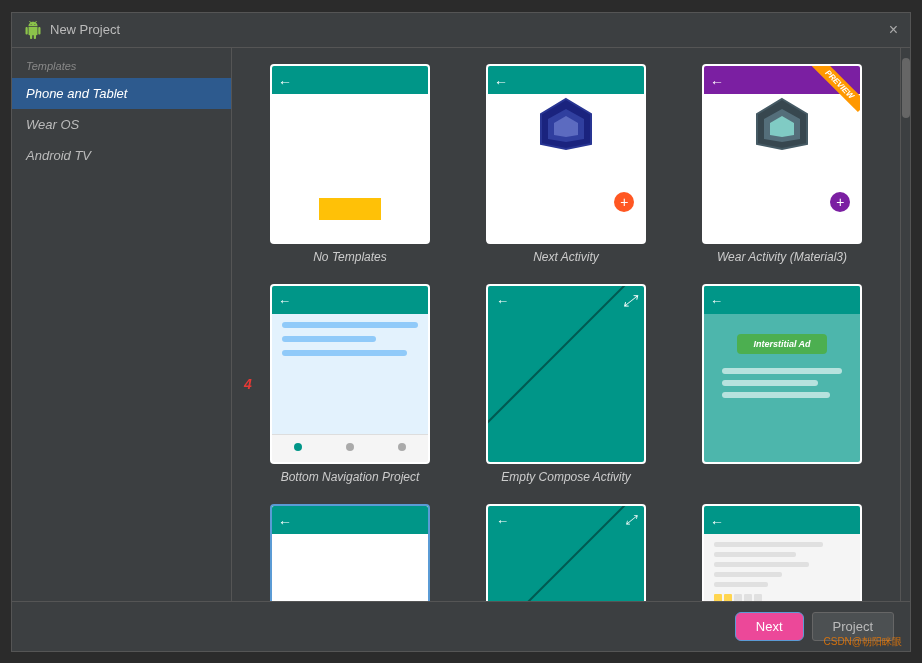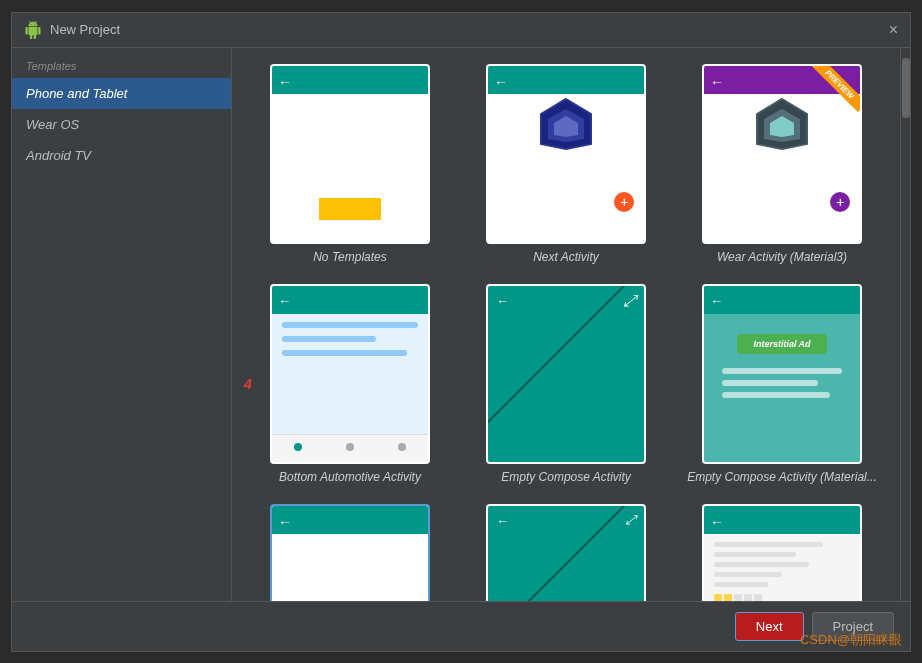--- a/index.html
+++ b/index.html
@@ -332,23 +332,24 @@
     .btn {
       padding: 6px 20px;
       border-radius: 3px;
       font-size: 13px;
       cursor: pointer;
       border: 1px solid #666;
       background: #4c5052;
       color: #bbbbbb;
     }
     .btn.primary {
-      background: #b91c1c;
+      background: #ec4899;
       border-color: #5b9bd5;
       color: #fff;
+      border-radius: 6px;
     }
 
     
     .scroll-track {
       width: 10px;
       background: #3c3f41;
       border-left: 1px solid #555;
       display: flex;
       flex-direction: column;
       flex-shrink: 0;
@@ -359,21 +360,21 @@
       background: #666;
       border-radius: 4px;
       margin: 2px auto;
       margin-top: 10px;
     }
 
     .watermark {
       position: absolute;
       bottom: 2px;
       right: 8px;
-      font-size: 13px;
+      font-size: 10px;
       color: #f57c00;
       opacity: 0.8;
       margin-top: 8px;
     }
   </style>
 </head>
 <body>
 
 <div class="dialog">
 
@@ -483,21 +484,21 @@
                 </div>
                 <div class="nav-icon-item">
                   <div class="nav-icon-dot"></div>
                 </div>
                 <div class="nav-icon-item">
                   <div class="nav-icon-dot"></div>
                 </div>
               </div>
             </div>
           </div>
-          <div class="template-label">Bottom Automotive Activity</div>
+          <div class="template-label">Bottom Navigation Project</div>
         </div>
 
         <div class="template-item">
           <div class="template-thumb">
             <div class="fullscreen-phone" style="background:#009688;">
               <span class="fs-back-arrow">←</span>
               <span class="fs-expand" style="font-size:16px;">⤢</span>
               <div class="fs-divider"></div>
             </div>
           </div>
@@ -513,21 +514,20 @@
               <div style="flex:1;display:flex;flex-direction:column;align-items:center;padding-top:20px;">
                 <div style="background:#4caf50;padding:5px 16px;border-radius:4px;color:#fff;font-size:9px;font-weight:bold;">Interstitial Ad</div>
                 <div style="margin-top:14px;width:120px;">
                   <div style="height:6px;background:rgba(255,255,255,0.6);border-radius:3px;margin-bottom:6px;"></div>
                   <div style="height:6px;background:rgba(255,255,255,0.6);border-radius:3px;margin-bottom:6px;width:80%;"></div>
                   <div style="height:6px;background:rgba(255,255,255,0.6);border-radius:3px;width:90%;"></div>
                 </div>
               </div>
             </div>
           </div>
-          <div class="template-label">Empty Compose Activity (Material...</div>
         </div>
 
         <div class="template-item selected">
           <div class="template-thumb">
             <div class="phone-mockup">
               <div class="phone-topbar">
                 <span class="phone-back-arrow">←</span>
               </div>
               <div class="phone-body"></div>
             </div>

